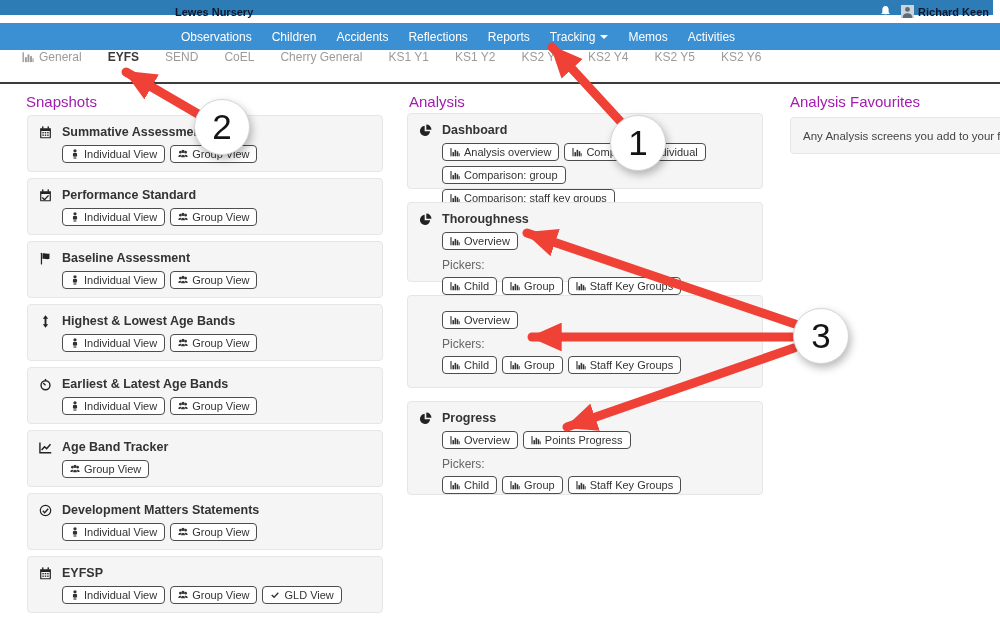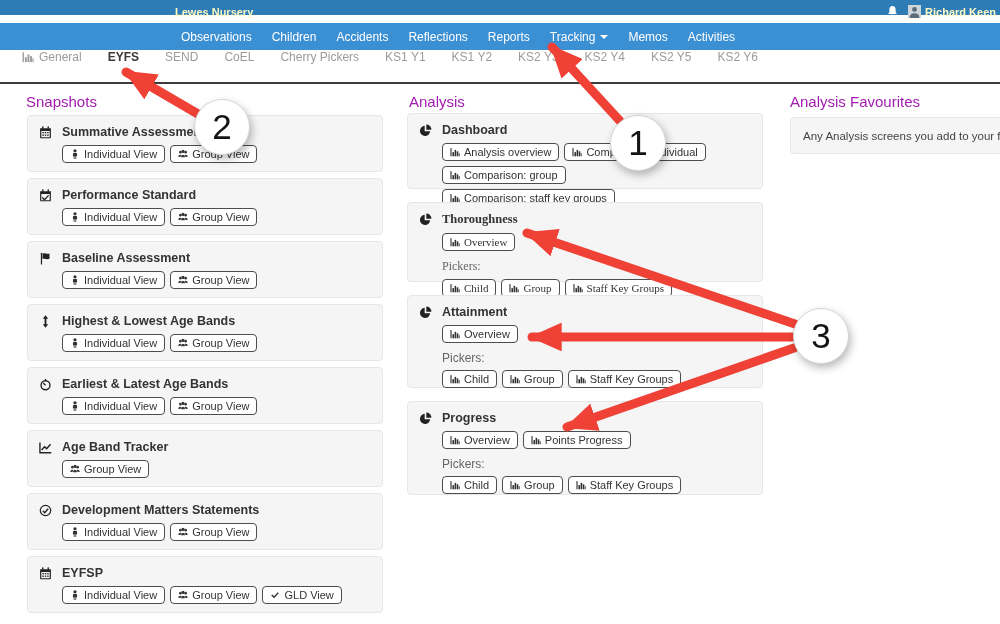--- a/index.html
+++ b/index.html
@@ -2,21 +2,21 @@
 <html><head>
 <meta charset="utf-8">
 <style>
   html,body { margin:0; padding:0; background:#fff; }
   * { box-sizing:border-box; }
   #screen {
     position:relative; width:1000px; height:624px; overflow:hidden; background:#fff;
     font-family:"Liberation Sans","DejaVu Sans",sans-serif; color:#333;
   }
   
-  .topbar { position:absolute; left:0; top:0; right:0; height:15px; background:var(--topbar,#2d7cb6); color:#fef9c3; z-index:5; }
+  .topbar { position:absolute; left:0; top:0; right:7px; height:15px; background:var(--topbar,#2d7cb6); color:#0f172a; z-index:5; }
   .app-title { position:absolute; left:175px; top:0; height:23px; display:flex; align-items:center; font-size:11px; font-weight:700; }
   .topbar-right { position:absolute; right:4px; top:0; height:23px; display:flex; align-items:center; gap:9px; font-size:11px; font-weight:700;justify-content:space-between; }
   .topbar-right .user { display:flex; align-items:center; gap:4px; cursor:pointer; }
   .navbar { position:absolute; left:0; top:23px; right:0; height:27px; background:var(--navbar,#3b8fd3); z-index:5; }
   #nav-list { position:absolute; left:171px; top:0; height:27px; display:flex; }
   .nav-item { padding:0 10px; height:27px; display:flex; align-items:center; gap:5px; color:#fff; font-size:12px; cursor:pointer; white-space:nowrap; }
   .caret { width:0; height:0; border-left:4px solid transparent; border-right:4px solid transparent; border-top:4px solid #fff; margin-top:1px; }
   
   .tabbar { position:absolute; left:0; top:50px; right:0; height:34px; background:#fff; border-bottom:2px solid #3c3c3c; z-index:4; }
   #tab-list { position:absolute; left:22px; top:0; height:32px; display:flex; gap:26px; align-items:flex-start; }
@@ -130,21 +130,21 @@
         <div class="tab active">
           <span>EYFS</span>
         </div>
         <div class="tab">
           <span>SEND</span>
         </div>
         <div class="tab">
           <span>CoEL</span>
         </div>
         <div class="tab">
-          <span>Cherry Pickers</span>
+          <span>Cherry General</span>
         </div>
         <div class="tab">
           <span>KS1 Y1</span>
         </div>
         <div class="tab">
           <span>KS1 Y2</span>
         </div>
         <div class="tab">
           <span>KS2 Y3</span>
         </div>
@@ -538,21 +538,21 @@
                   <rect x="6.4" y="4" width="2.2" height="9"></rect>
                   <rect x="9.4" y="6" width="2.2" height="7"></rect>
                   <rect x="12.2" y="8.6" width="1.3" height="4.4"></rect>
                 </svg>
               </span>
               <span>Comparison: staff key groups</span>
             </button>
           </div>
         </div>
       </div>
-      <div class="card" style="height: 80px; font-family: Liberation Serif, serif;">
+      <div class="card" style="height: 80px;">
         <div class="card-head">
           <span class="card-icon">
             <span style="display: inline-flex;">
               <svg viewBox="0 0 14 14" fill="currentColor">
                 <path d="M6.1 2 A5.5 5.5 0 1 0 12 7.9 L6.1 7.9 Z"></path>
                 <path d="M7.9 0.6 A5.5 5.5 0 0 1 13.4 6.1 L7.9 6.1 Z"></path>
               </svg>
             </span>
           </span>
           <span class="card-title">Thoroughness</span>
@@ -607,31 +607,20 @@
                 <rect x="6.4" y="4" width="2.2" height="9"></rect>
                 <rect x="9.4" y="6" width="2.2" height="7"></rect>
                 <rect x="12.2" y="8.6" width="1.3" height="4.4"></rect>
               </svg>
             </span>
             <span>Staff Key Groups</span>
           </button>
         </div>
       </div>
       <div class="card" style="height: 93px;">
-        <div class="card-head">
-          <span class="card-icon">
-            <span style="display: inline-flex;">
-              <svg viewBox="0 0 14 14" fill="currentColor">
-                <path d="M6.1 2 A5.5 5.5 0 1 0 12 7.9 L6.1 7.9 Z"></path>
-                <path d="M7.9 0.6 A5.5 5.5 0 0 1 13.4 6.1 L7.9 6.1 Z"></path>
-              </svg>
-            </span>
-          </span>
-          <span class="card-title">Attainment</span>
-        </div>
         <div class="acard-rows">
           <div class="btn-row">
             <button class="btn">
               <span style="display: inline-flex;">
                 <svg viewBox="0 0 14 14" fill="currentColor">
                   <rect x="0.6" y="1.5" width="1.6" height="11.5"></rect>
                   <rect x="3.4" y="7.2" width="2.2" height="5.8"></rect>
                   <rect x="6.4" y="4" width="2.2" height="9"></rect>
                   <rect x="9.4" y="6" width="2.2" height="7"></rect>
                   <rect x="12.2" y="8.6" width="1.3" height="4.4"></rect>

